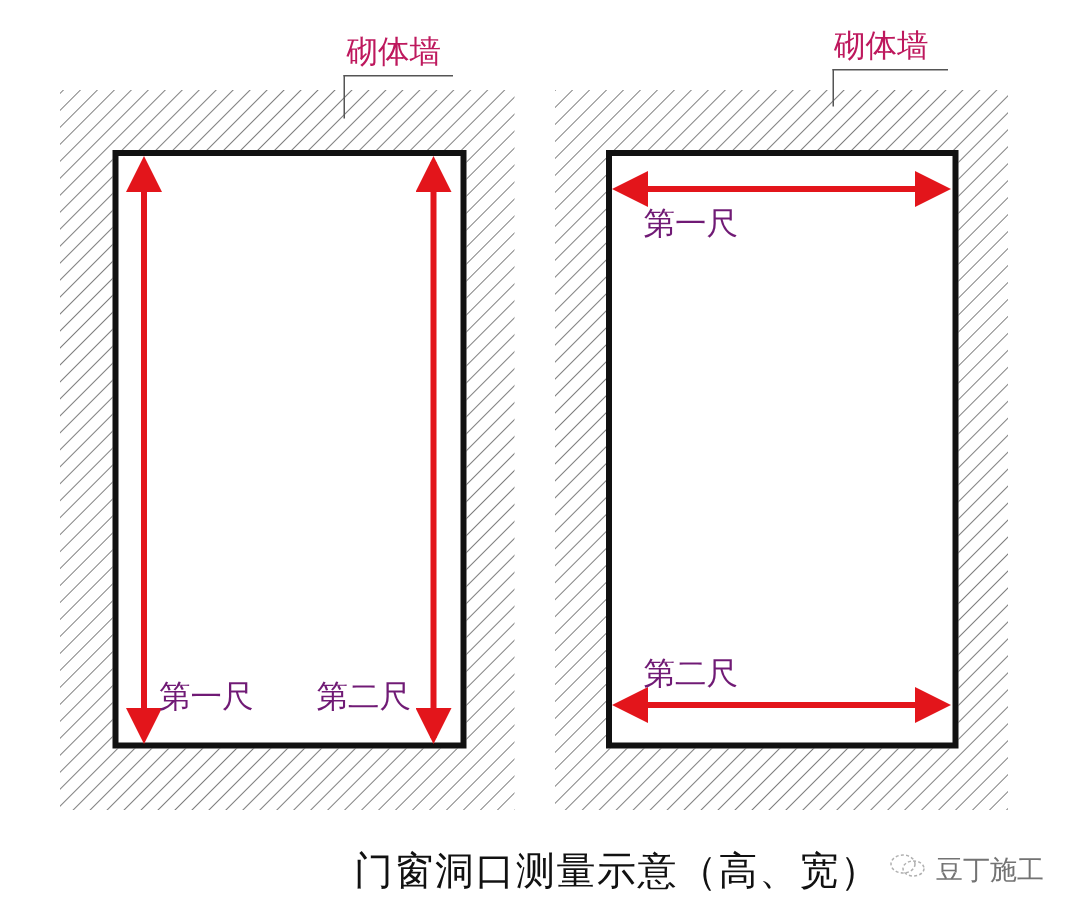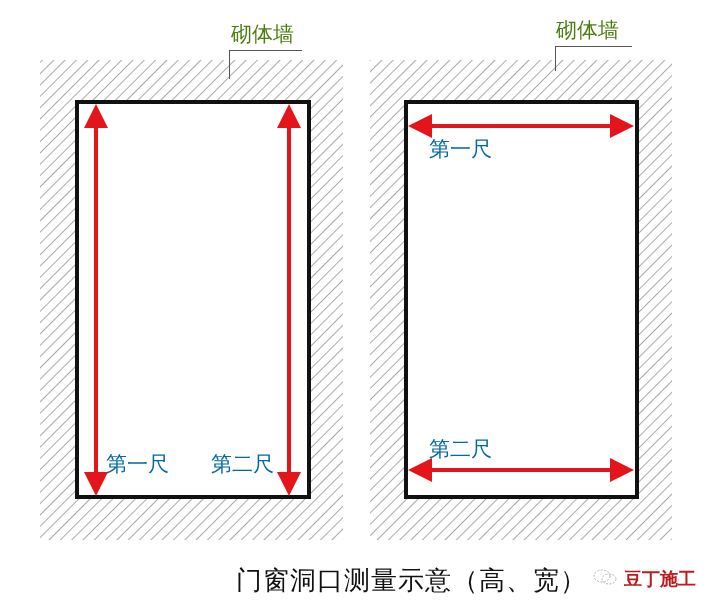--- a/index.html
+++ b/index.html
@@ -1,24 +1,24 @@
 <!DOCTYPE html>
 <html><head>
   <meta charset="utf-8">
   <style>
     html, body { margin: 0; padding: 0; background: #ffffff; }
     body { width: 713px; height: 609px; position: relative; overflow: hidden;
            font-family: "DejaVu Serif", "Liberation Serif", serif; }
     .opening { position: absolute; background: #ffffff; border: 4px solid #111111; box-sizing: border-box; }
-    .label { position: absolute; color: #0369a1; font-size: 21px; white-space: nowrap; line-height: 1; }
-    .wall-label { position: absolute; color: #4d7c0f; font-size: 21px; white-space: nowrap; line-height: 1; }
+    .label { position: absolute; color: #701a75; font-size: 21px; white-space: nowrap; line-height: 1; }
+    .wall-label { position: absolute; color: #be185d; font-size: 21px; white-space: nowrap; line-height: 1; }
     .leader { position: absolute; border-left: 1px solid #555; border-top: 1px solid #555; }
     .caption { position: absolute; left: 236px; top: 563px; font-size: 26px; color: #111; letter-spacing: 1px; white-space: nowrap; }
-    .watermark { position: absolute; left: 592px; top: 567px; font-size: 18px; color: #b91c1c; white-space: nowrap;
-                 font-family: "DejaVu Sans", sans-serif; display: flex; align-items: center; gap: 6px; font-weight: bold; }
+    .watermark { position: absolute; left: 592px; top: 567px; font-size: 18px; color: #737373; white-space: nowrap;
+                 font-family: "DejaVu Sans", sans-serif; display: flex; align-items: center; gap: 6px; }
     svg { position: absolute; left: 0; top: 0; }
   </style>
 </head>
 <body>
 
 <svg width="713" height="609">
   <defs>
     <pattern id="hatchPat" patternUnits="userSpaceOnUse" width="8" height="8" patternTransform="rotate(45)">
       <line x1="0" y1="0" x2="0" y2="8" stroke="#555555" stroke-width="1"></line>
     </pattern>

